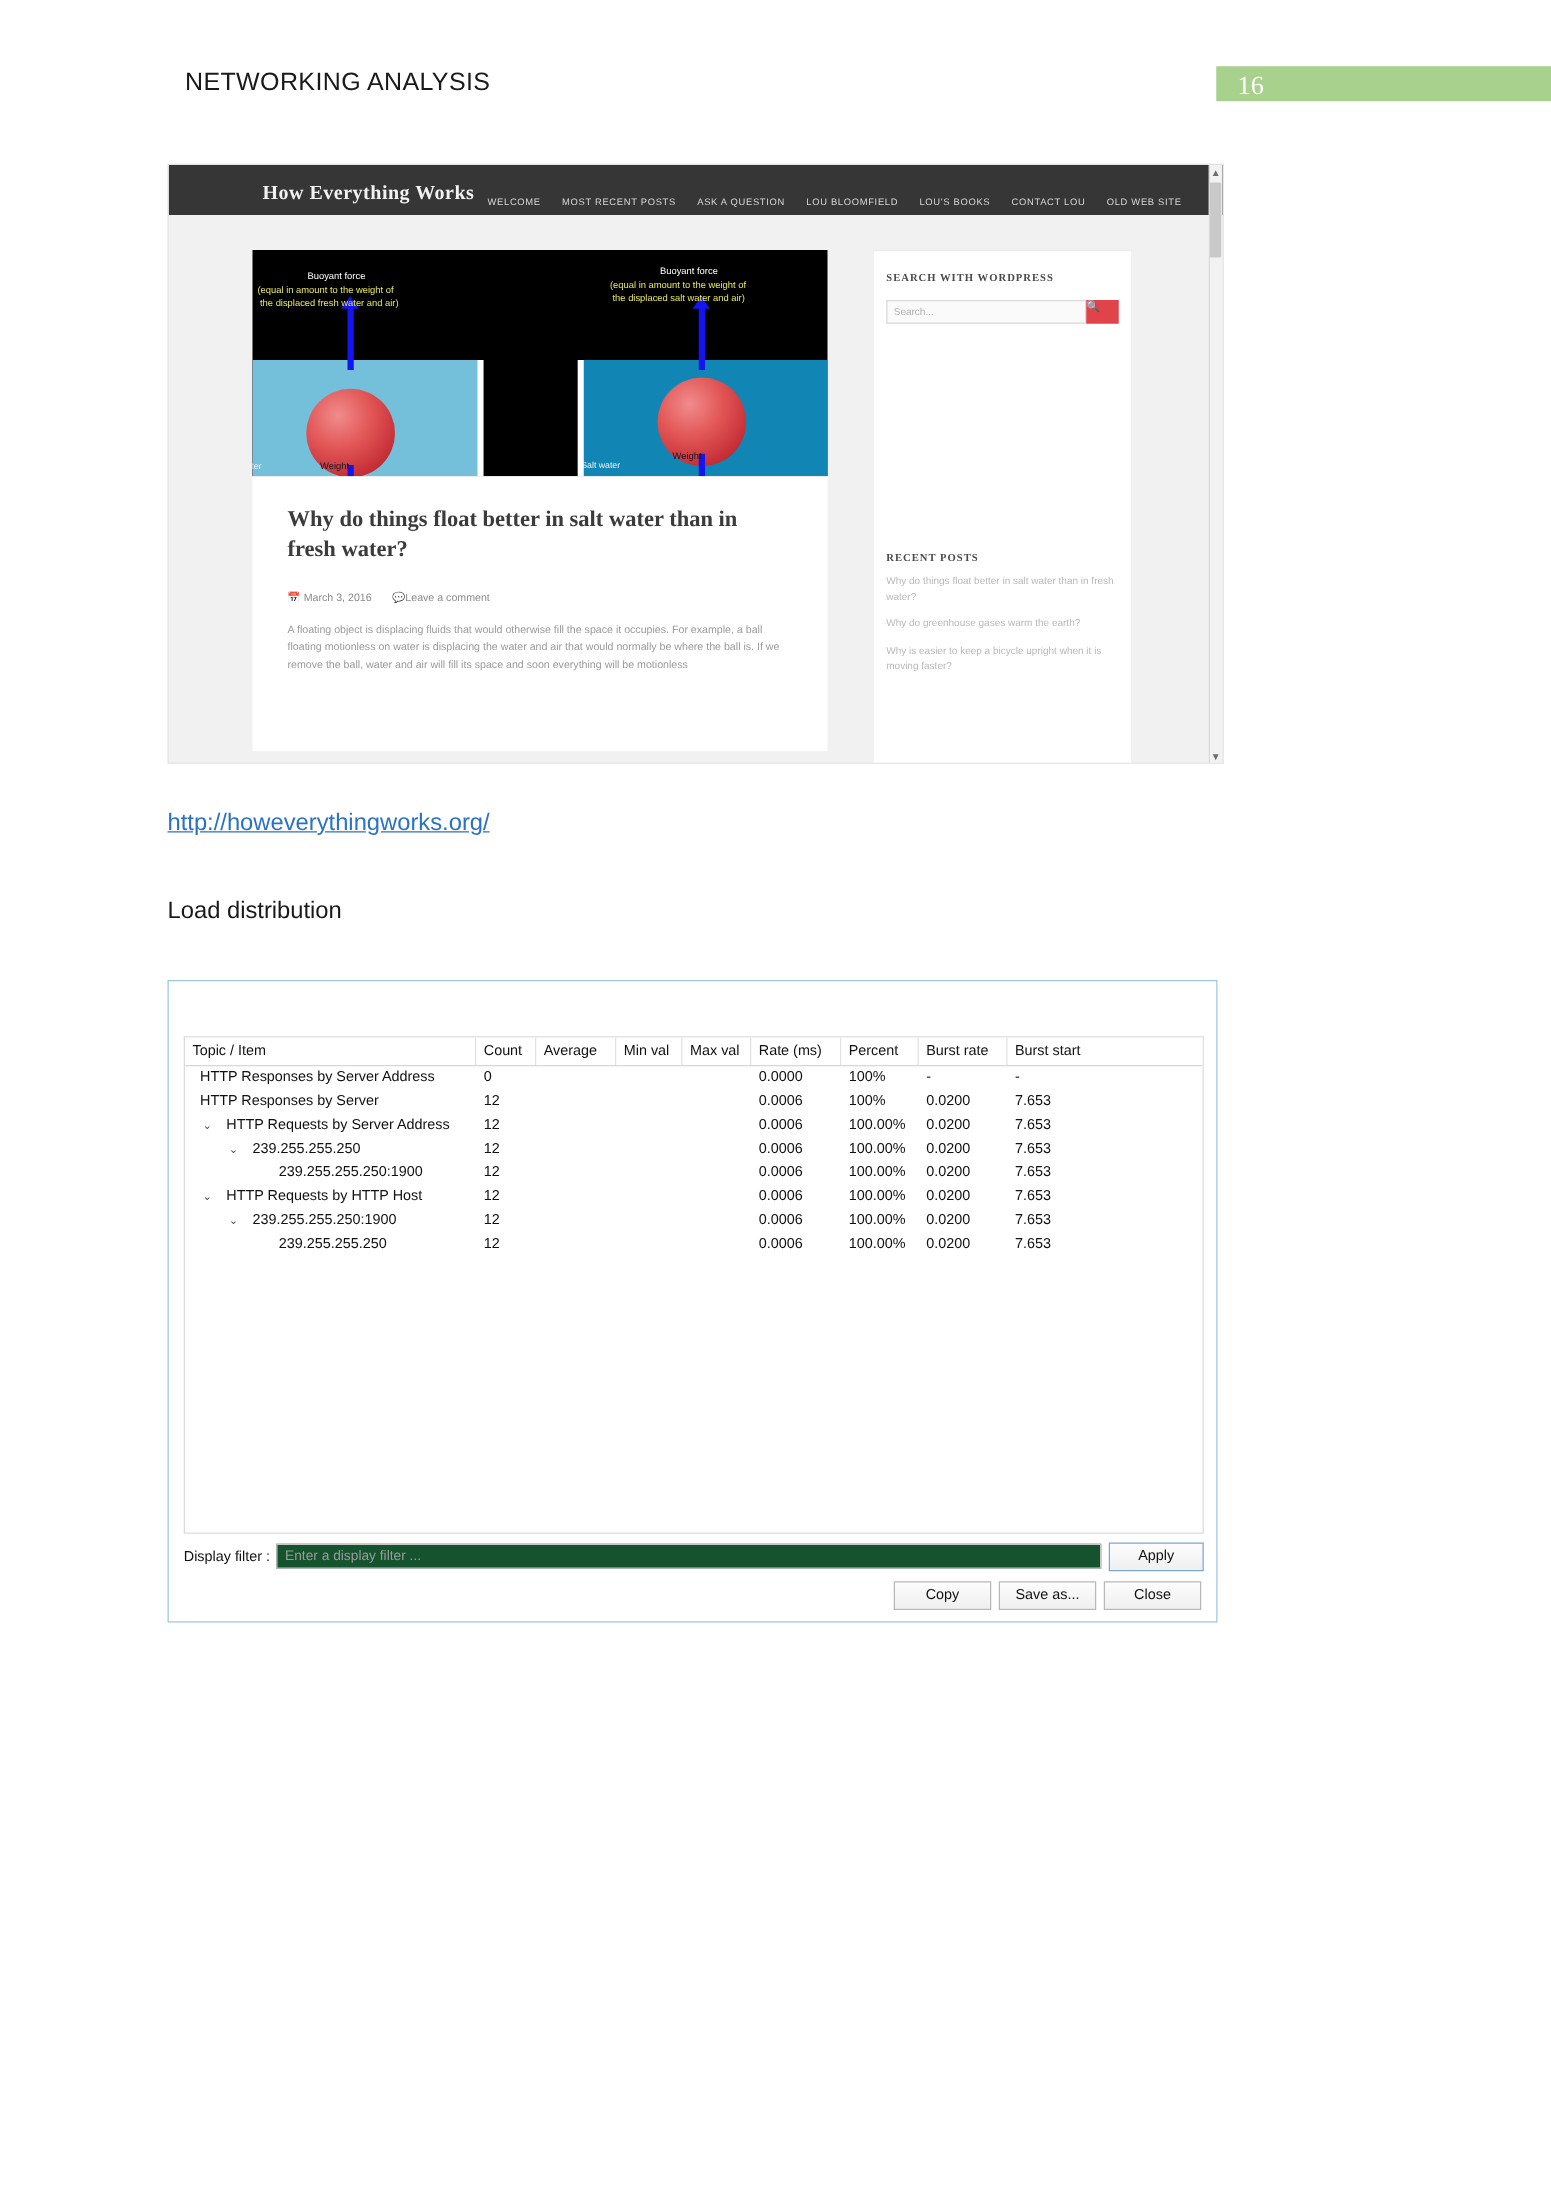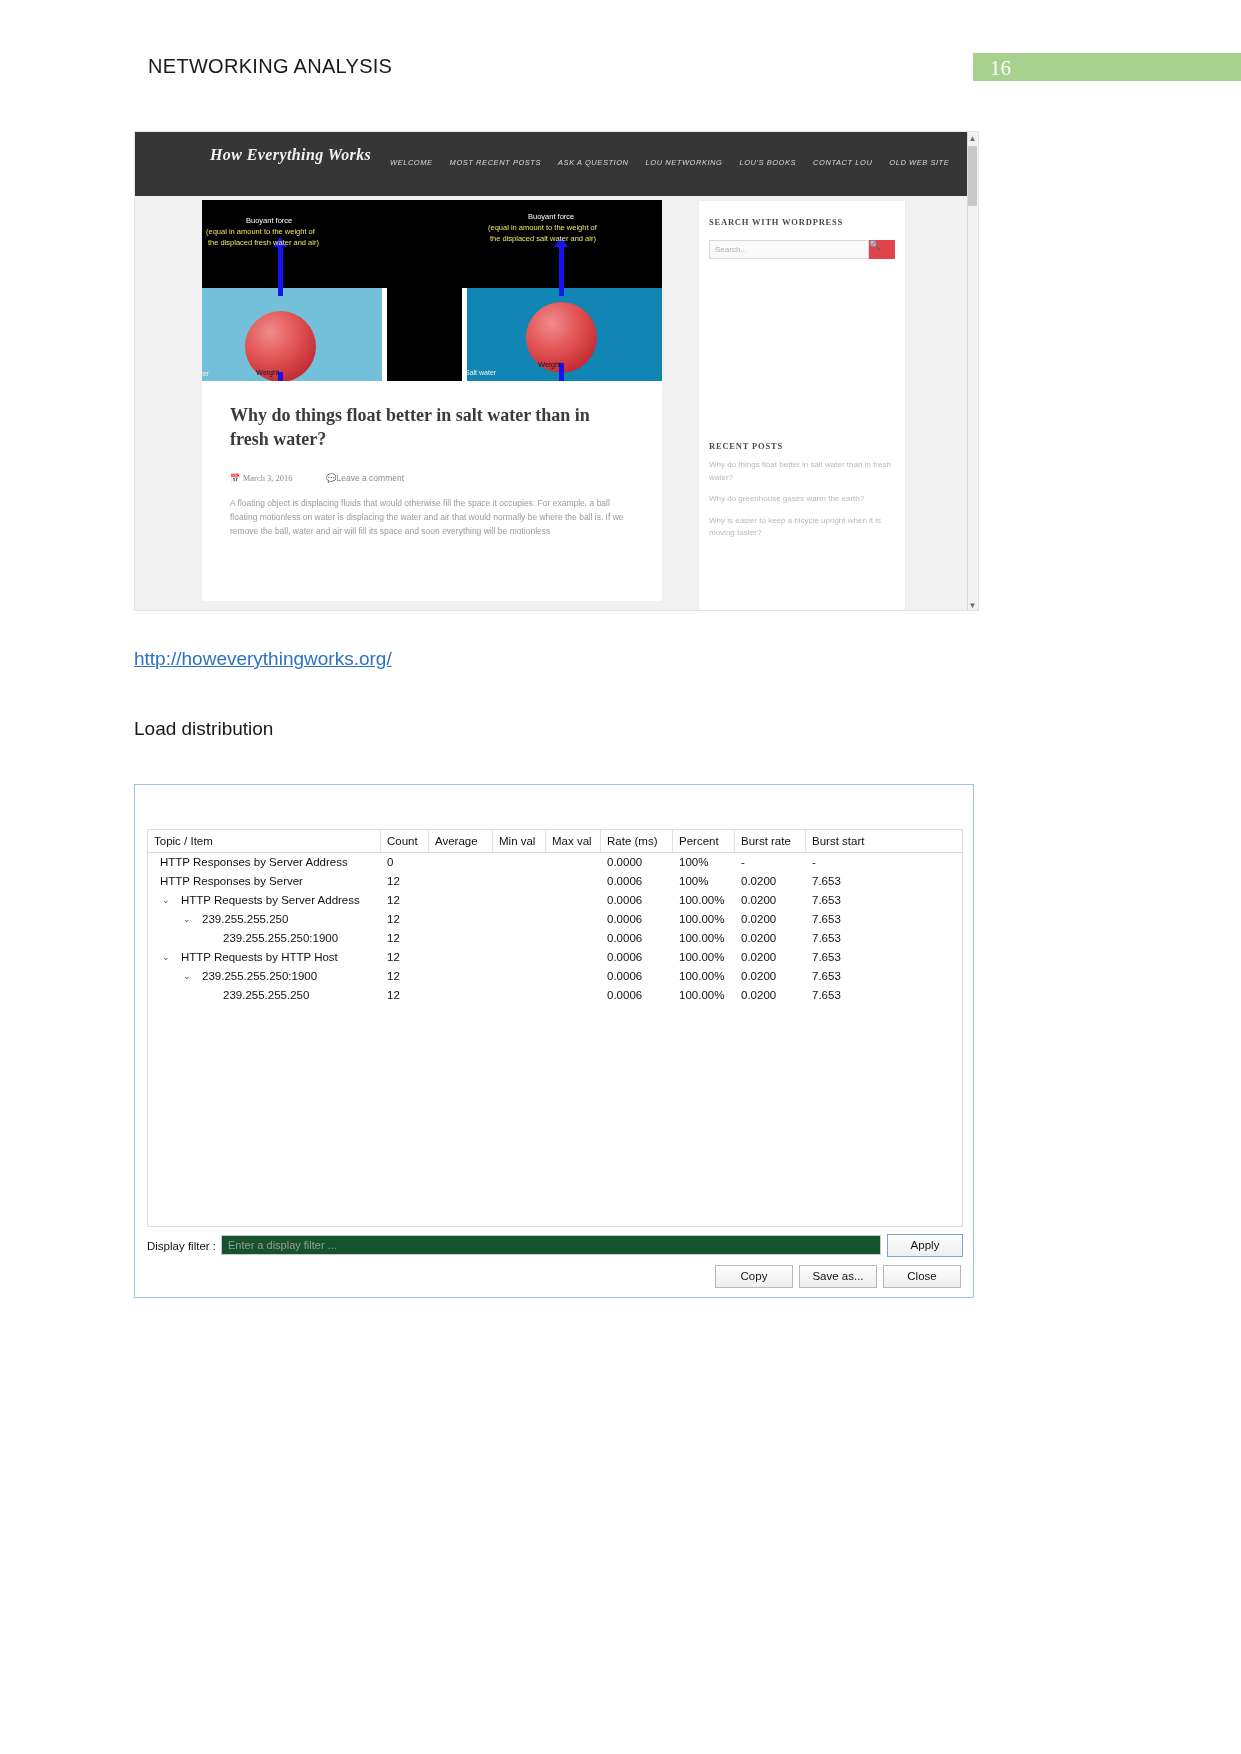--- a/index.html
+++ b/index.html
@@ -31,23 +31,22 @@
     font-family:"Liberation Serif", serif;
   }
 
   
   .browser-shot {
     position:absolute; left:134px; top:131px; width:845px; height:480px;
     background:#f1f1f1; overflow:hidden;
     border:1px solid #e3e3e3;
   }
   .bs-topbar {
-    position:absolute; left:0; top:0; width:845px; height:64px;
+    position:absolute; left:0; top:0; width:845px; height:40px;
     background:#363636;
-    font-style:italic;
   }
   .bs-brand {
     position:absolute; left:75px; top:14px;
     color:#f2f2f2; font-size:16px; font-weight:bold;
     font-family:"Liberation Serif", serif; letter-spacing:.4px;
   }
   .bs-nav { position:absolute; left:255px; top:19px; }
   .bs-nav a {
     display:inline-block; color:#d8d8d8; font-size:7.5px;
     letter-spacing:.55px; margin-right:17px; text-decoration:none;
@@ -117,21 +116,21 @@
   }
   .art-title {
     position:absolute; left:28px; top:22px; width:400px;
     font-family:"Liberation Serif", serif; font-weight:bold;
     font-size:18px; line-height:24px; color:#3b3b3b;
   }
   .art-meta {
     position:absolute; left:28px; top:92px;
     font-size:8.5px; color:#8b8b8b;
   }
-  .art-meta .mi { margin-right:31px;font-family:Liberation Serif, serif; }
+  .art-meta .mi { margin-right:14px; }
   .art-body {
     position:absolute; left:28px; top:115px; width:400px;
     font-size:8.5px; line-height:14px; color:#9a9a9a;
   }
 
   
   .bs-side {
     position:absolute; left:563px; top:68px; width:208px; height:412px;
     background:#ffffff; border:1px solid #ececec;
   }
@@ -283,21 +282,21 @@
   <div class="page-badge">
     <span>16</span>
   </div>
 </div>
 
 <div class="browser-shot">
 
   <div class="bs-topbar">
     <div class="bs-brand">How Everything Works</div>
     <div class="bs-nav">
-      <a>WELCOME</a><a>MOST RECENT POSTS</a><a>ASK A QUESTION</a><a>LOU NETWORKING</a><a>LOU'S BOOKS</a><a>CONTACT LOU</a><a>OLD WEB SITE</a>
+      <a>WELCOME</a><a>MOST RECENT POSTS</a><a>ASK A QUESTION</a><a>LOU BLOOMFIELD</a><a>LOU'S BOOKS</a><a>CONTACT LOU</a><a>OLD WEB SITE</a>
     </div>
   </div>
 
   <div class="fig-wrap">
     <div class="fig-half fig-left">
       <div class="water water-fresh"></div>
       <div class="ball ball-l"></div>
       <div class="arrow-up" style="left:76px; top:46px; height:50px;"></div>
       <div class="arrow-dn" style="left:76px; top:172px; height:50px;"></div>
       <div class="fig-lbl lbl-white" style="left:44px; top:16px;">Buoyant force</div>

